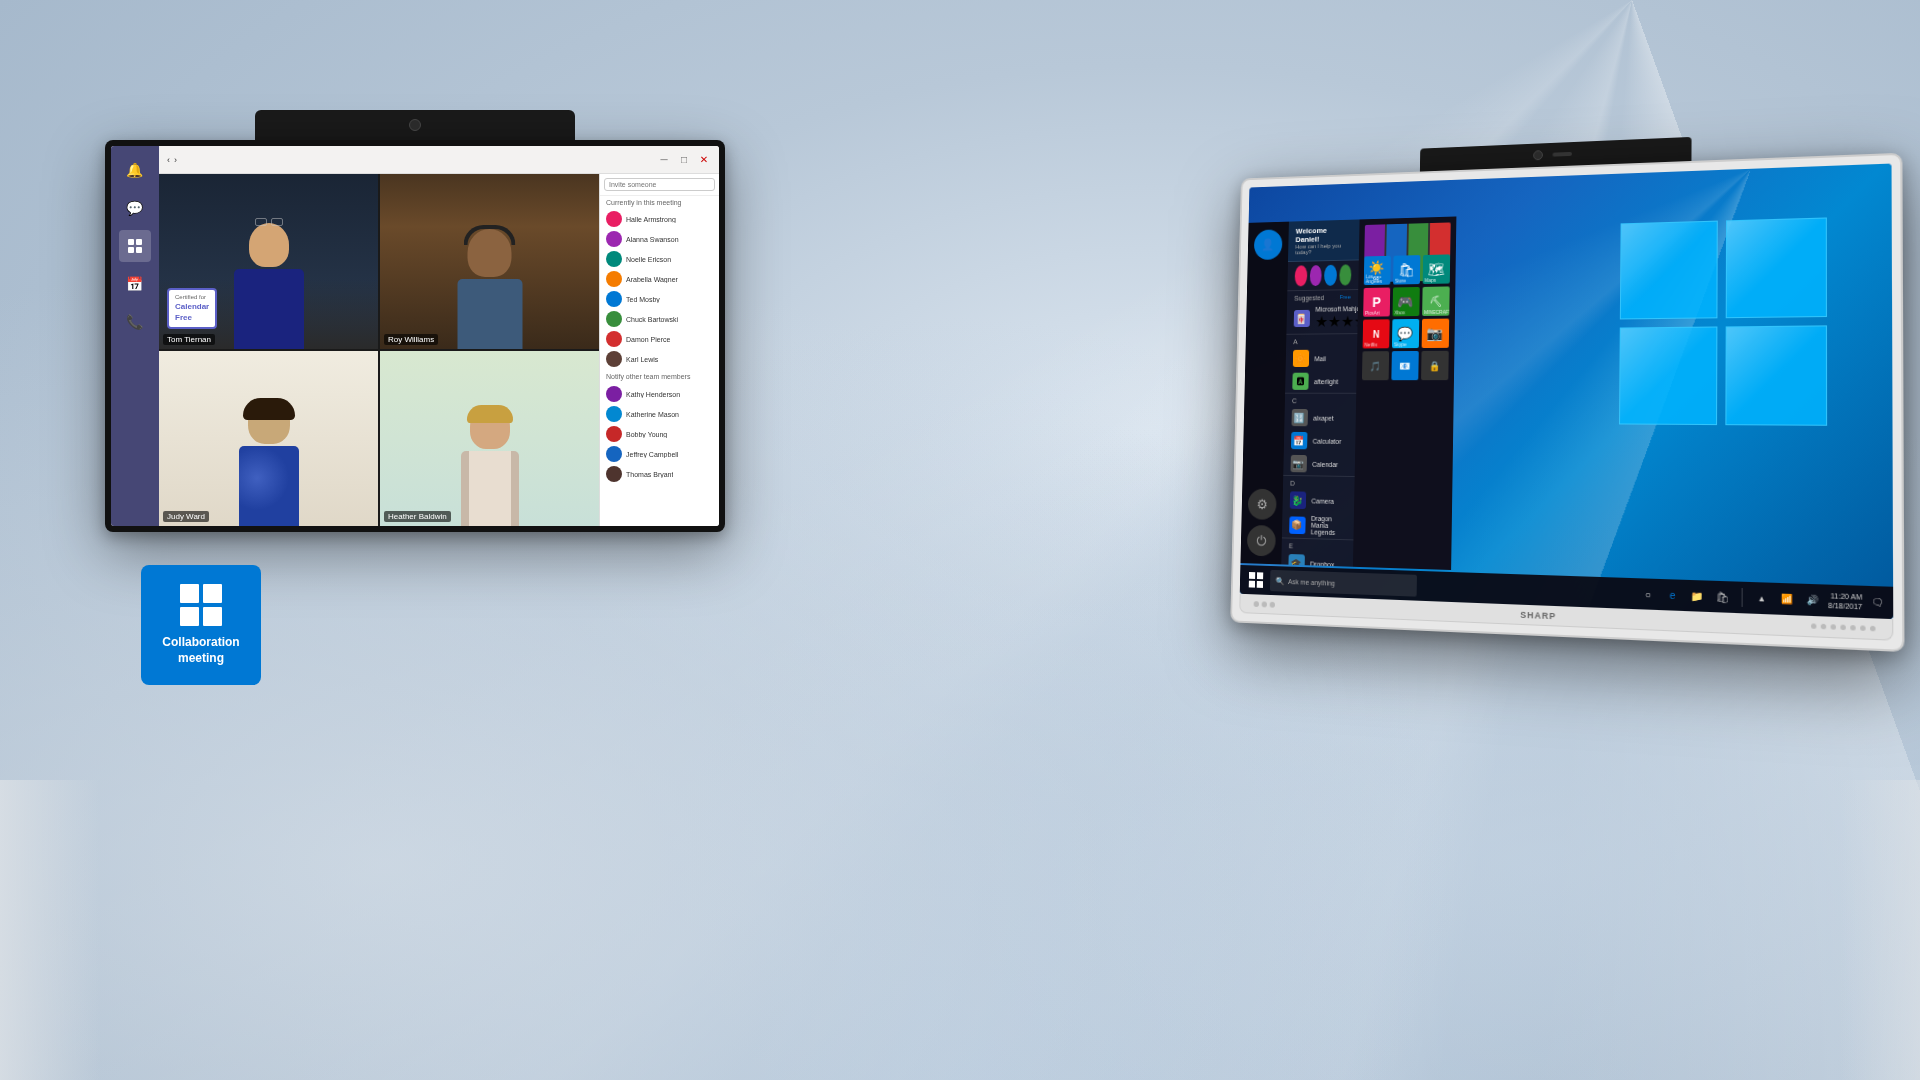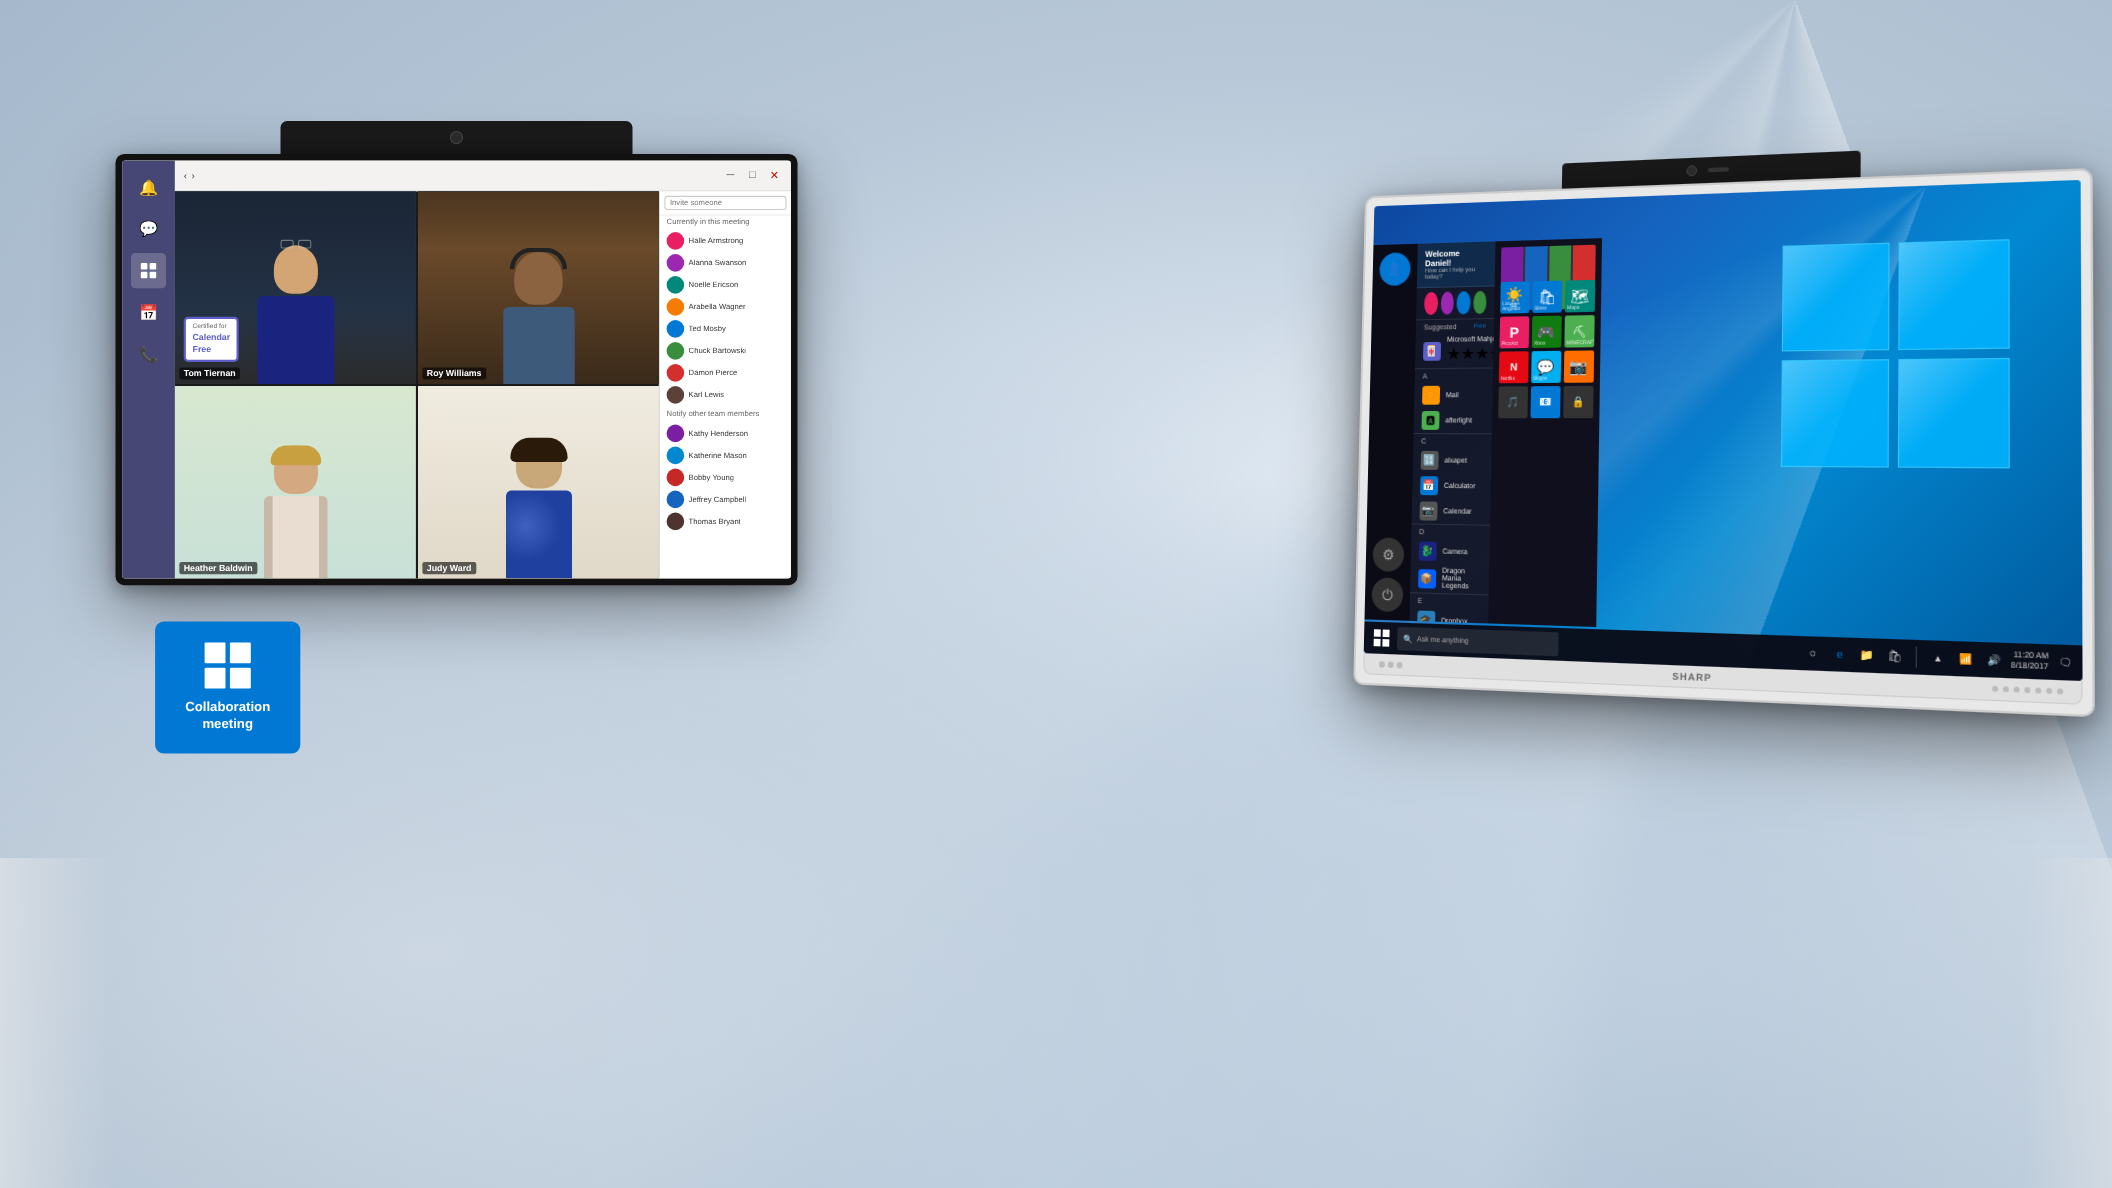--- a/index.html
+++ b/index.html
@@ -181,21 +181,20 @@
 
     .video-label {
       position: absolute;
       bottom: 4px;
       left: 4px;
       background: rgba(0,0,0,0.6);
       color: white;
       font-size: 8px;
       padding: 1px 4px;
       border-radius: 2px;
-      font-weight: bold;
     }
 
     
     .certified-badge {
       position: absolute;
       bottom: 20px;
       left: 8px;
       background: white;
       border: 2px solid #5b5fc7;
       border-radius: 4px;
@@ -585,21 +584,21 @@
       height: 5px;
       border-radius: 50%;
       background: #bbb;
     }
 
     
     .collab-badge {
       position: absolute;
       left: 141px;
       top: 565px;
-      width: 132px;
+      width: 120px;
       height: 120px;
       background: #0078d4;
       border-radius: 8px;
       display: flex;
       flex-direction: column;
       align-items: center;
       justify-content: center;
       gap: 8px;
       z-index: 10;
       padding: 12px;
@@ -726,46 +725,46 @@
 
                         <div style="position:absolute;top:-4px;left:-4px;right:-4px;height:20px;border:4px solid #222;border-bottom:none;border-radius:20px 20px 0 0;"></div>
                       </div>
                       <div style="width:65px;height:70px;background:#3d5a7a;border-radius:5px 5px 0 0;margin:2px auto 0;"></div>
                     </div>
                   </div>
                 </div>
                 <div class="video-label">Roy Williams</div>
               </div>
 
+              <div class="video-cell video-cell-3">
+                <div style="position:absolute;inset:0;overflow:hidden;">
+                  <div style="position:absolute;inset:0;background:linear-gradient(180deg,#f0ece0 0%,#e0d8c8 100%);">
+                    <div style="position:absolute;bottom:0;left:50%;transform:translateX(-50%);">
+                      <div style="width:42px;height:46px;background:#c8a878;border-radius:50% 50% 40% 40%;margin:0 auto;position:relative;">
+                        <div style="position:absolute;top:0;left:-5px;right:-5px;height:22px;background:#2a1a0a;border-radius:20px 20px 5px 5px;"></div>
+                      </div>
+                      <div style="width:60px;height:80px;background:#2040a0;border-radius:5px 5px 0 0;margin:2px auto 0;background:radial-gradient(circle at 30% 40%, #4060c0 0%, #2040a0 50%);"></div>
+                    </div>
+                  </div>
+                </div>
+                <div class="video-label">Judy Ward</div>
+              </div>
+
               <div class="video-cell video-cell-4">
                 <div style="position:absolute;inset:0;overflow:hidden;">
                   <div style="position:absolute;inset:0;background:linear-gradient(180deg,#d8e8d0 0%,#c8e0d8 100%);">
                     <div style="position:absolute;bottom:0;left:50%;transform:translateX(-50%);">
                       <div style="width:40px;height:44px;background:#d4a880;border-radius:50% 50% 40% 40%;margin:0 auto;position:relative;">
                         <div style="position:absolute;top:0;left:-3px;right:-3px;height:18px;background:#c8a040;border-radius:20px 20px 5px 5px;"></div>
                       </div>
                       <div style="width:58px;height:75px;background:#e8ddd0;border-radius:5px 5px 0 0;margin:2px auto 0;border-left:8px solid #c8b8a8;border-right:8px solid #c8b8a8;"></div>
                     </div>
                   </div>
                 </div>
                 <div class="video-label">Heather Baldwin</div>
-              </div>
-
-              <div class="video-cell video-cell-3">
-                <div style="position:absolute;inset:0;overflow:hidden;">
-                  <div style="position:absolute;inset:0;background:linear-gradient(180deg,#f0ece0 0%,#e0d8c8 100%);">
-                    <div style="position:absolute;bottom:0;left:50%;transform:translateX(-50%);">
-                      <div style="width:42px;height:46px;background:#c8a878;border-radius:50% 50% 40% 40%;margin:0 auto;position:relative;">
-                        <div style="position:absolute;top:0;left:-5px;right:-5px;height:22px;background:#2a1a0a;border-radius:20px 20px 5px 5px;"></div>
-                      </div>
-                      <div style="width:60px;height:80px;background:#2040a0;border-radius:5px 5px 0 0;margin:2px auto 0;background:radial-gradient(circle at 30% 40%, #4060c0 0%, #2040a0 50%);"></div>
-                    </div>
-                  </div>
-                </div>
-                <div class="video-label">Judy Ward</div>
               </div>
             </div>
 
             <div class="participants-panel">
               <div class="panel-search">
                 <input type="text" placeholder="Invite someone" style="width: 100%; border: 1px solid rgb(204, 204, 204); border-radius: 3px; padding: 2px 4px; font-size: 7px;">
               </div>
               <div class="panel-section-title">Currently in this meeting</div>
               <div class="participant-item">
                 <div class="participant-avatar" style="background:#e91e63;"></div>

